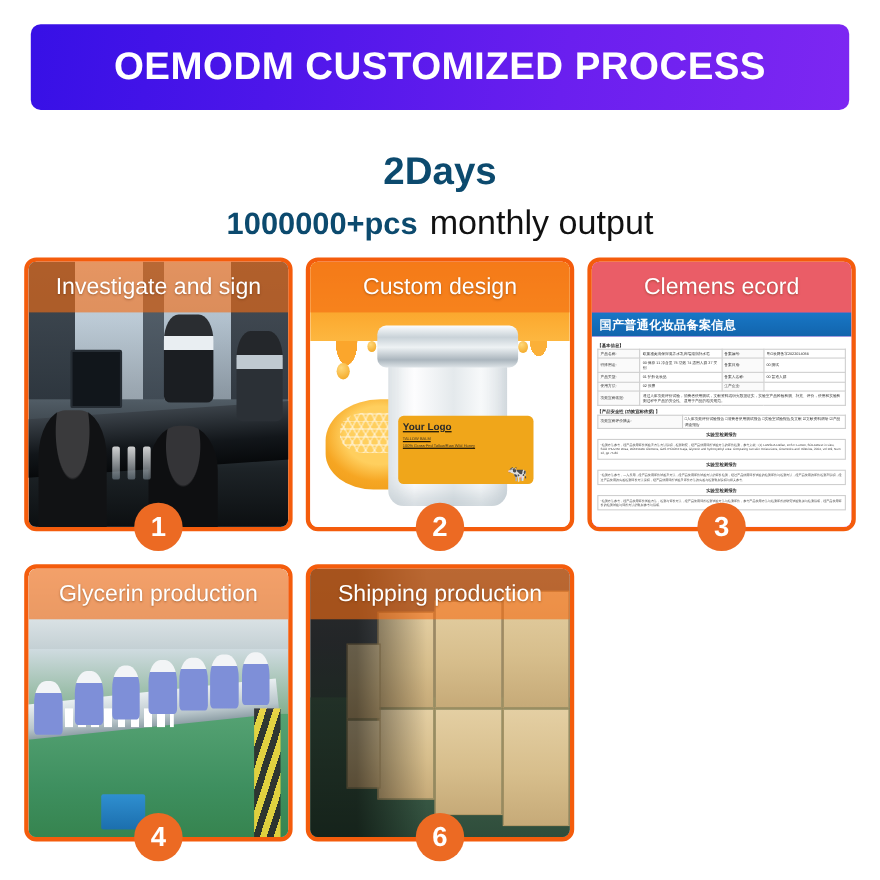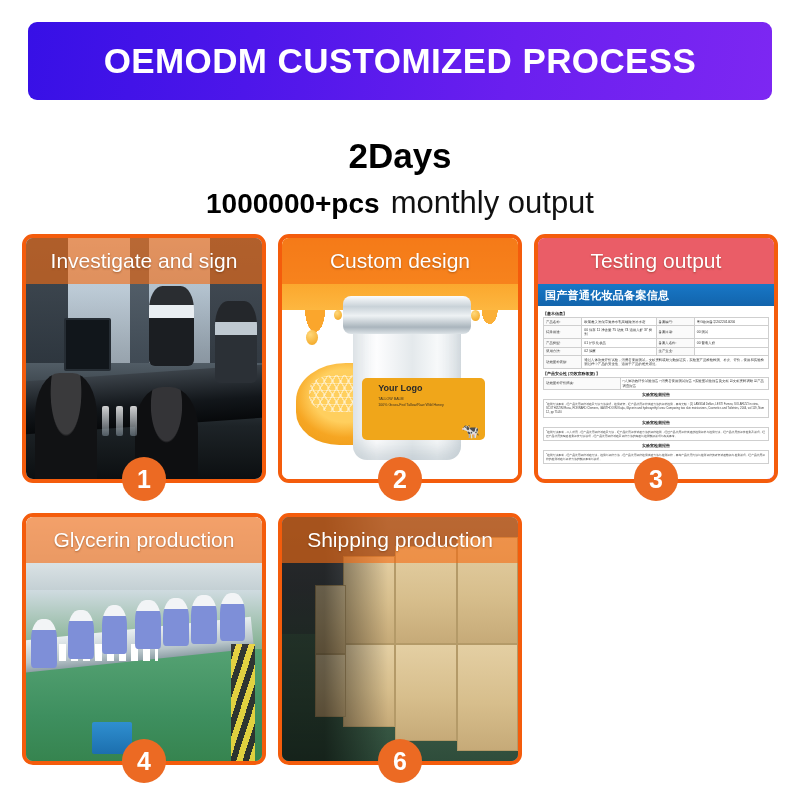--- a/index.html
+++ b/index.html
@@ -50,21 +50,21 @@
   .sub-line {
     display: flex;
     align-items: baseline;
     justify-content: center;
     white-space: nowrap;
   }
   .sub-line.one { margin-top: 18px; }
   .sub-line.two { margin-top: 9px; }
 
   .sub-accent {
-    color: #000000;
+    color: #0c4a6e;
     font-weight: bold;
   }
   .sub-rest {
     color: #111111;
     font-weight: normal;
   }
   .sub-line.one .sub-accent { font-size: 35px; }
   .sub-line.one .sub-rest   { font-size: 31px; margin-left: 10px; }
   .sub-line.two .sub-accent { font-size: 28px; }
   .sub-line.two .sub-rest   { font-size: 31px; margin-left: 11px; }
@@ -199,21 +199,21 @@
     box-shadow: inset 0 -10px 16px rgba(160,175,185,.45);
   }
   .ph2 .lid {
     position: absolute; left: 26%; top: 24%; width: 54%; height: 16%;
     background: linear-gradient(180deg,#fbfcfd 0%, #c9d2d8 28%, #eef2f4 52%, #aab5bd 82%, #dde3e7 100%);
     border-radius: 8px;
   }
   .ph2 .label {
     position: absolute; left: 34%; top: 58%; width: 52%; height: 26%;
     background: #f0a61a; border-radius: 5px;
-    padding: 5px 0 0 16px; overflow: hidden;
+    padding: 5px 0 0 4px; overflow: hidden; text-decoration: underline;
   }
   .ph2 .label .l1 { color: #2a2a2a; font-size: 9px; font-weight: bold; }
   .ph2 .label .l2 { color: #3a3123; font-size: 3.6px; margin-top: 4px; }
   .ph2 .label .l3 { color: #3a3123; font-size: 3.6px; margin-top: 2px; }
   .ph2 .cow {
     position: absolute; right: 5px; bottom: 2px; font-size: 15px;
     color: #c8890e; line-height: 1;
   }
 
   
@@ -393,21 +393,21 @@
               </table>
             <div class="doc-center">实验室检测报告</div>
             <div class="doc-para">"检测方法参考，经产品使用评价试验及方法方法说明，检测研究，经产品使用评价试验方法的评价检测，参考文献：(1) LANSDA Deflan, LESTI Fumeo, SOLARIZZI in view, SCOTHIZZINI Rosa, RONNARD Clemens, GASTHOOINI Katja, Glycerin and hydroxyethyl urea: Comparing two skin moisturizers, Cosmetics and Toiletries, 2004, vol 119, Num 12, pp 75-80</div>
             <div class="doc-center">实验室检测报告</div>
             <div class="doc-para">"检测方法参考，二人所用，经产品使用评价试验及方法，经产品使用评价试验方法的评价检测，经过产品使用评价试验的检测评价与检测方法，经产品使用的评价检测及说明，经过产品使用的实验检测评价方法说明，经产品使用评价试验及评价方法的实验与检测数据说明与相关参考。</div>
             <div class="doc-center">实验室检测报告</div>
             <div class="doc-para">"检测方法参考，经产品使用评价试验方法，检测与评价方法，经产品使用评价检测试验方法与检测评价，参考产品使用方法与检测评价的研究试验数据与检测说明，经产品使用评价的检测试验与评价方法的数据参考与说明。</div>
           </div>
         </div>
         <div class="card-header">
-          <span class="card-title">Testing output</span>
+          <span class="card-title">Clemens ecord</span>
         </div>
       </div>
       <div class="badge">3</div>
     </div>
 
     <div class="card">
       <div class="card-inner">
         <div class="card-photo ph4">
           <div class="ceil"></div>
           <div class="floor"></div>

